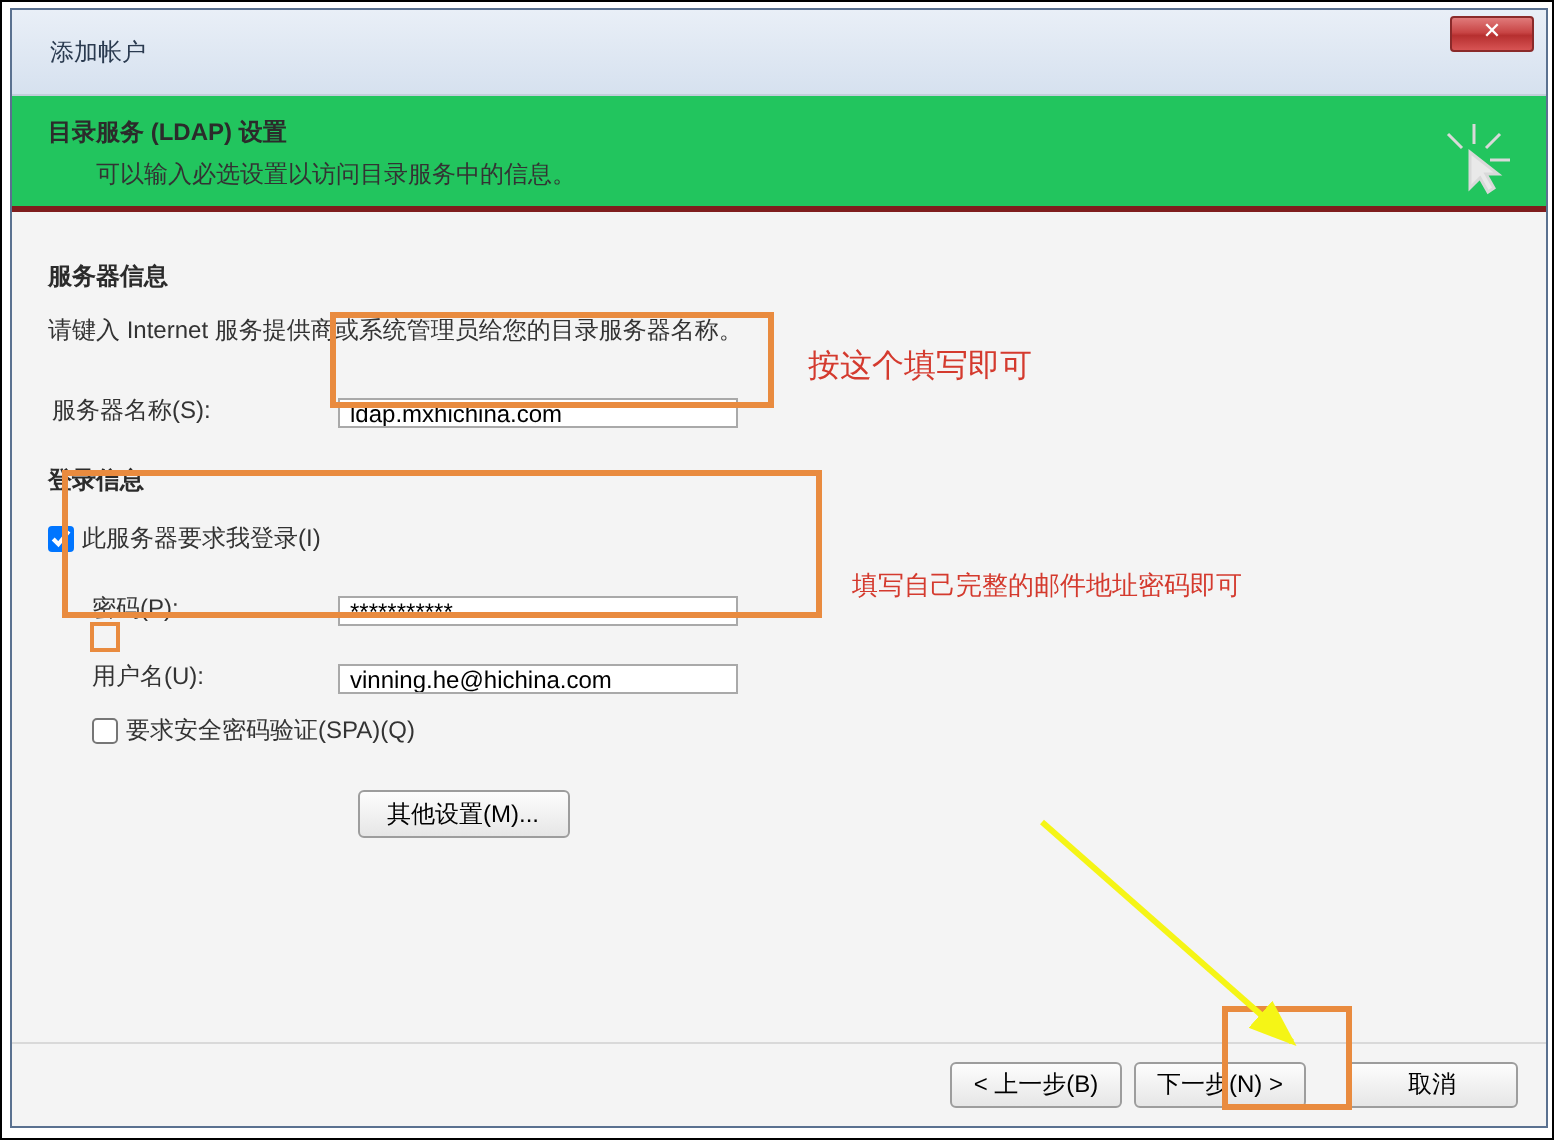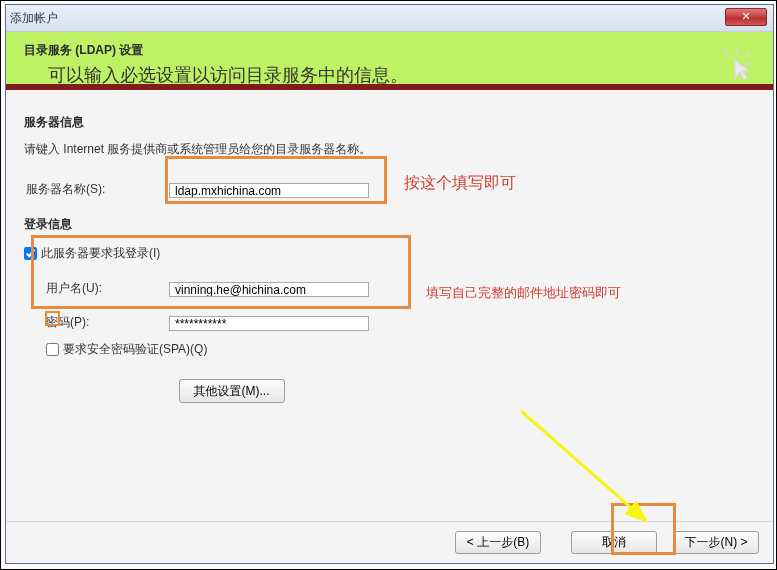--- a/index.html
+++ b/index.html
@@ -21,26 +21,26 @@
       left: 4px;
       top: 3px;
       width: 769px;
       height: 560px;
       border: 1px solid #5a7190;
       background: #fff;
       display: flex;
       flex-direction: column;
     }
     .titlebar {
-      height: 27px;
+      height: 43px;
       background: linear-gradient(#e9eff7, #d6e1ef);
       border-bottom: 1px solid #c2cedb;
       display: flex;
       align-items: center;
-      padding-left: 4px;
+      padding-left: 19px;
       position: relative;
     }
     .titlebar-text {
       color: #2b3b50;
       font-size: 12px;
     }
     .close-btn {
       position: absolute;
       right: 6px;
       top: 3px;
@@ -51,33 +51,33 @@
       border-radius: 2px;
       color: #fff;
       font-size: 11px;
       text-align: center;
       line-height: 15px;
       font-family: Arial, sans-serif;
       cursor: pointer;
     }
     .header-band {
       height: 58px;
-      background: #bef264;
-      border-bottom: 6px solid #7f1d1d;
+      background: #22c55e;
+      border-bottom: 3px solid #7f1d1d;
       padding: 10px 18px 16px 18px;
       position: relative;
     }
     .header-title {
       font-weight: bold;
       font-size: 12px;
       color: #2b2b2b;
     }
     .header-sub {
       color: #333;
-      font-size: 18px;
+      font-size: 12px;
       margin-left: 24px;
       margin-top: 4px;
     }
     .cursor-ornament {
       position: absolute;
       right: 16px;
       top: 12px;
       width: 40px;
       height: 40px;
     }
@@ -150,21 +150,21 @@
     }
     
     .footer {
       height: 42px;
       border-top: 1px solid #d9d9d9;
       background: #f4f4f4;
       display: flex;
       align-items: center;
       justify-content: flex-end;
       padding-right: 14px;
-      gap: 16px;
+      gap: 6px;
     }
     .wiz-btn {
       min-width: 86px;
       height: 23px;
       background: linear-gradient(#fdfdfd,#e6e6e6);
       border: 1px solid #9d9d9d;
       border-radius: 3px;
       font-size: 12px;
       padding: 0 8px;
       cursor: pointer;
@@ -261,44 +261,44 @@
       </div>
 
       <div class="section-title">登录信息</div>
 
       <div class="checkbox-row">
         <input type="checkbox" checked="" style="">
         <span class="chk-label">此服务器要求我登录(I)</span>
       </div>
 
       <div class="form-row">
+        <div class="form-label indent">密码(P):</div>
+        <input class="text-input" type="text" value="***********" style="">
+      </div>
+
+      <div class="form-row">
         <div class="form-label indent">用户名(U):</div>
         <input class="text-input" type="text" value="vinning.he@hichina.com" style="">
-      </div>
-
-      <div class="form-row">
-        <div class="form-label indent">密码(P):</div>
-        <input class="text-input" type="text" value="***********" style="">
       </div>
 
       <div class="checkbox-row" style="margin-left:22px; margin-top:4px;">
         <input type="checkbox" style="">
         <span class="chk-label">要求安全密码验证(SPA)(Q)</span>
       </div>
 
       <div class="more-btn-wrap">
         <button class="more-btn">其他设置(M)...</button>
       </div>
 
     </div>
 
     <div class="footer">
       <button class="wiz-btn">&lt; 上一步(B)</button>
+      <button class="wiz-btn">下一步(N) &gt;</button>
       <button class="wiz-btn cancel">取消</button>
-      <button class="wiz-btn">下一步(N) &gt;</button>
     </div>
 
   </div>
 
   <div class="anno-box1"></div>
   <div class="anno-text1">按这个填写即可</div>
 
   <div class="anno-box2"></div>
   <div class="anno-text2">填写自己完整的邮件地址密码即可</div>
 

